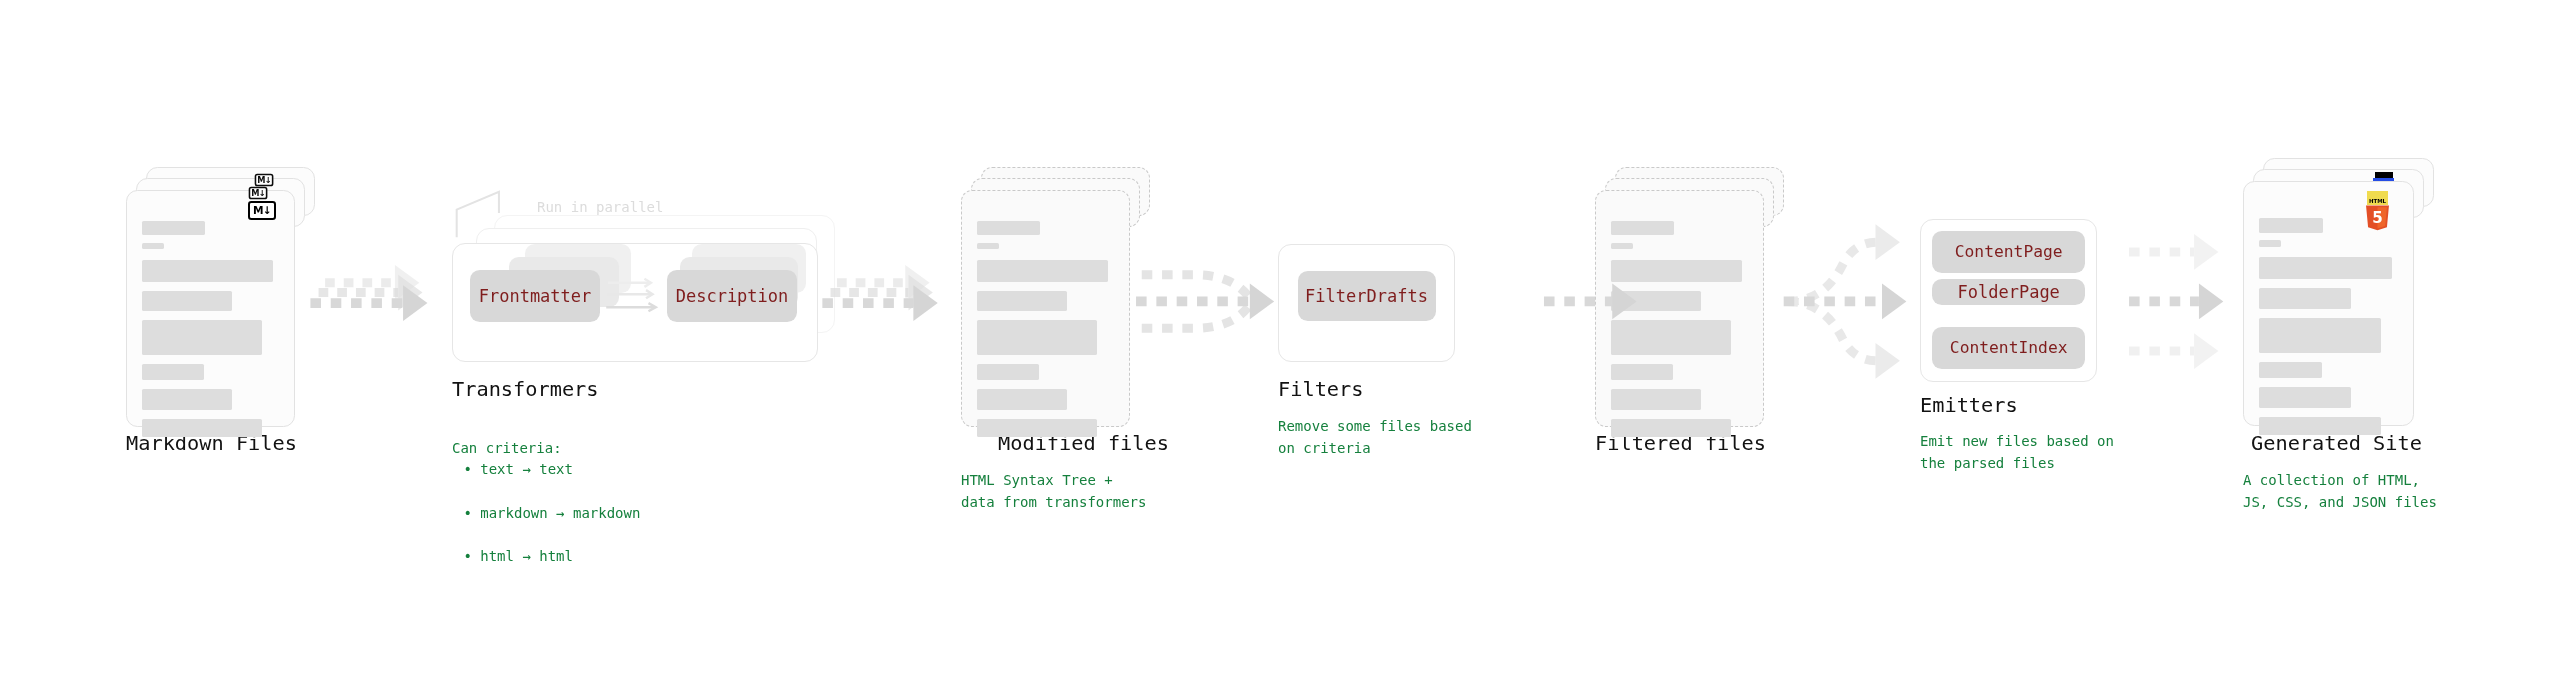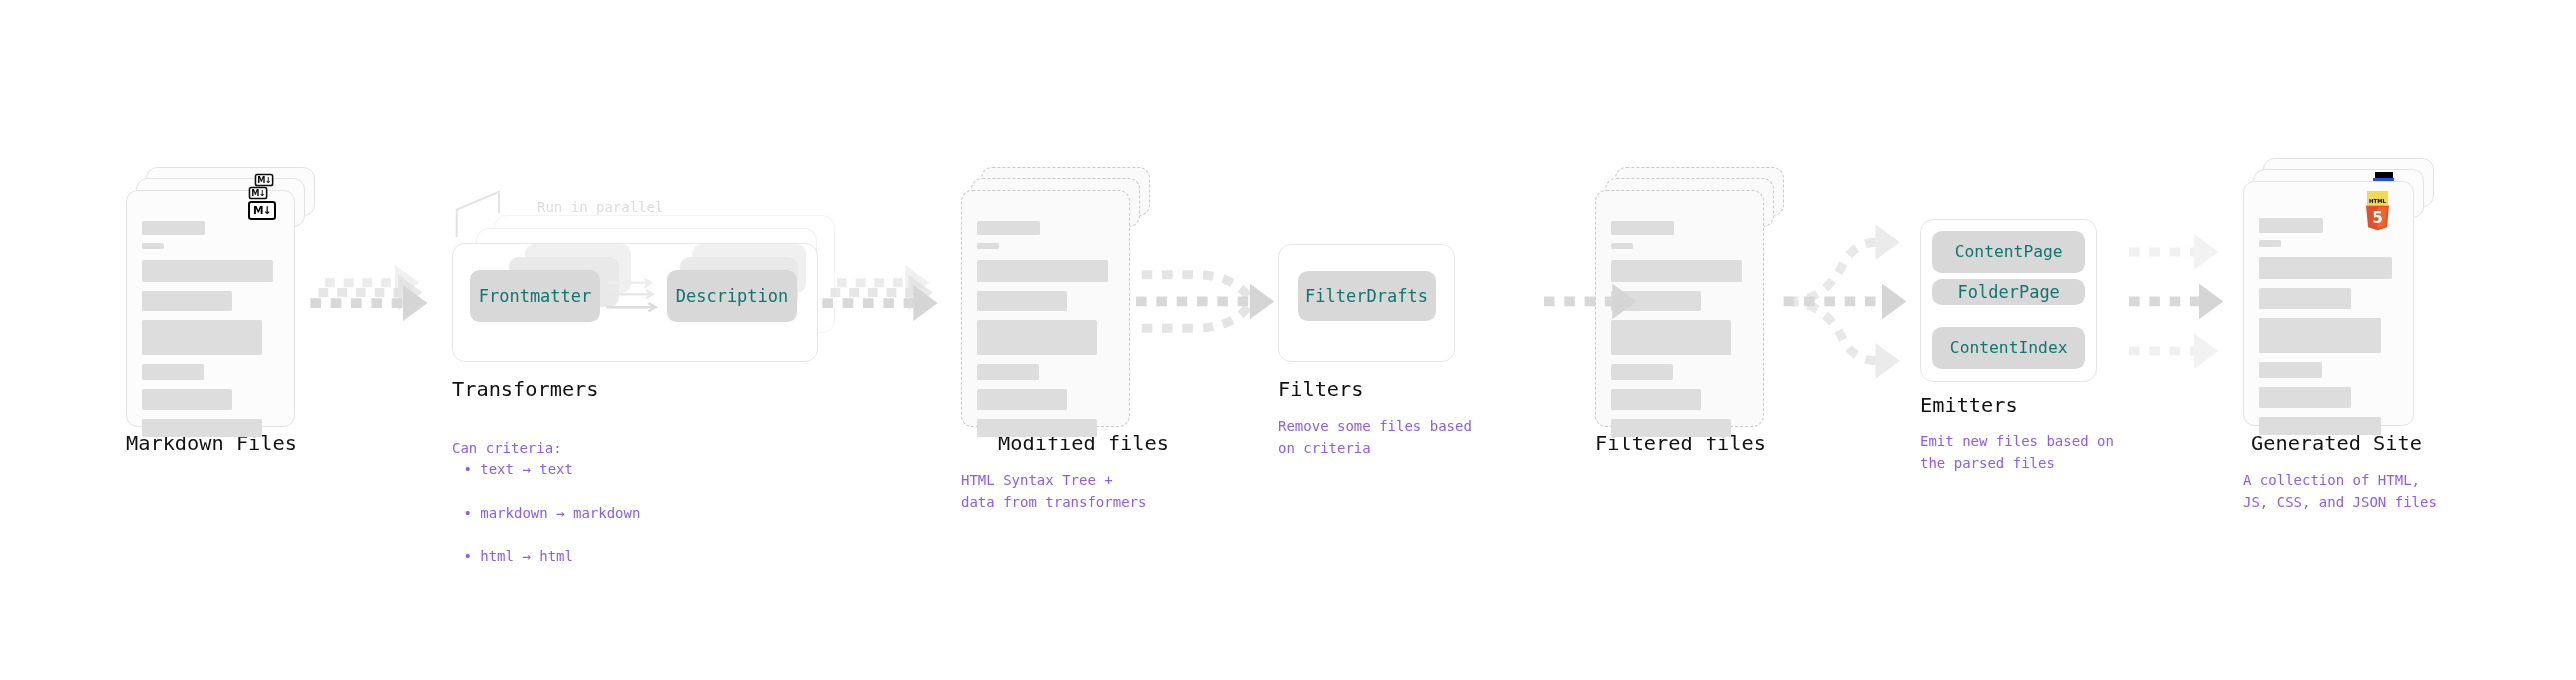--- a/index.html
+++ b/index.html
@@ -111,21 +111,21 @@
   .group.ghost1 { border-color: #efefef; }
   .group.ghost2 { border-color: #f4f4f4; }
 
   .chip {
     position: absolute;
     background: #d8d8d8;
     border-radius: 9.8px;
     display: flex;
     align-items: center;
     justify-content: center;
-    color: #0f766e;
+    color: #7f1d1d;
     font-size: 17px;
     line-height: 1;
     white-space: nowrap;
     box-sizing: border-box;
   }
   .chip.ghost {
     background: #e9e9e9;
     color: transparent;
   }
   .chip.ghost2 {
@@ -138,21 +138,21 @@
     position: absolute;
     font-size: 20.3px;
     line-height: 1.1;
     color: #121212;
     white-space: nowrap;
   }
   .caption-sub {
     position: absolute;
     font-size: 14px;
     line-height: 1.55;
-    color: #8b5cf6;
+    color: #15803d;
     white-space: pre-line;
   }
   .caption-sub .bul {
     display: block;
     padding-left: 11.4px;
   }
 
   .parallel-label {
     position: absolute;
     font-size: 14px;

